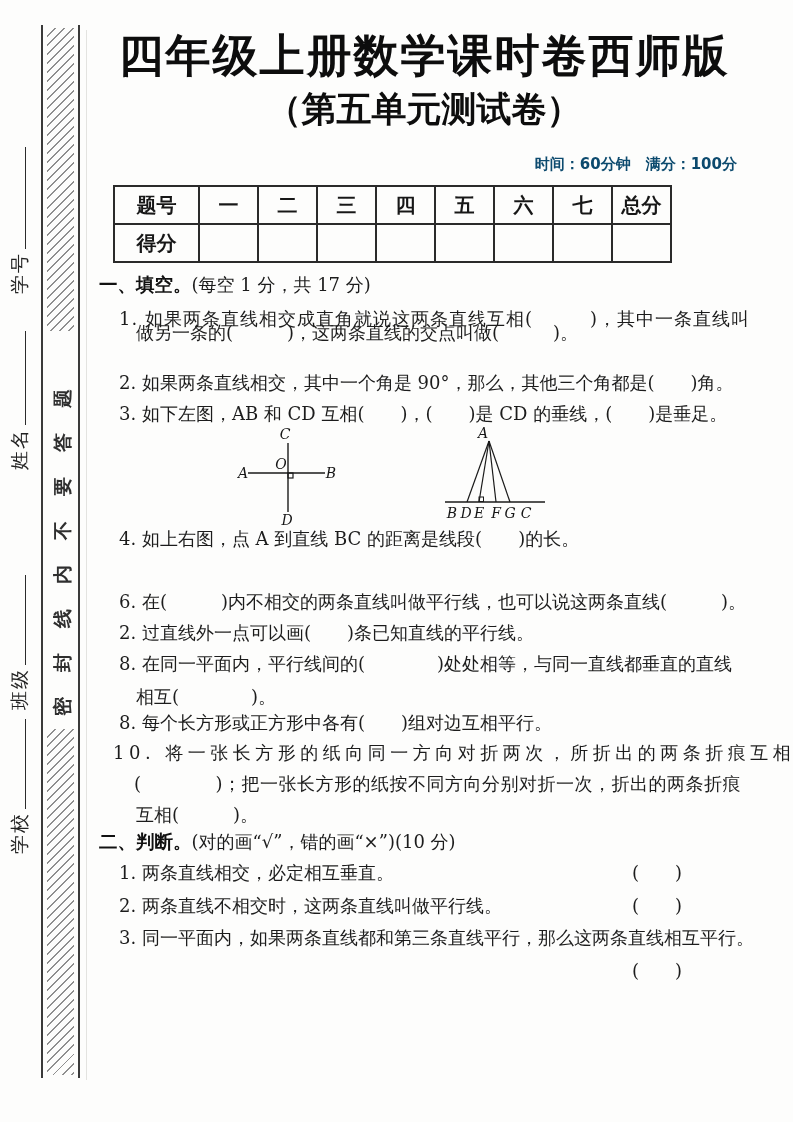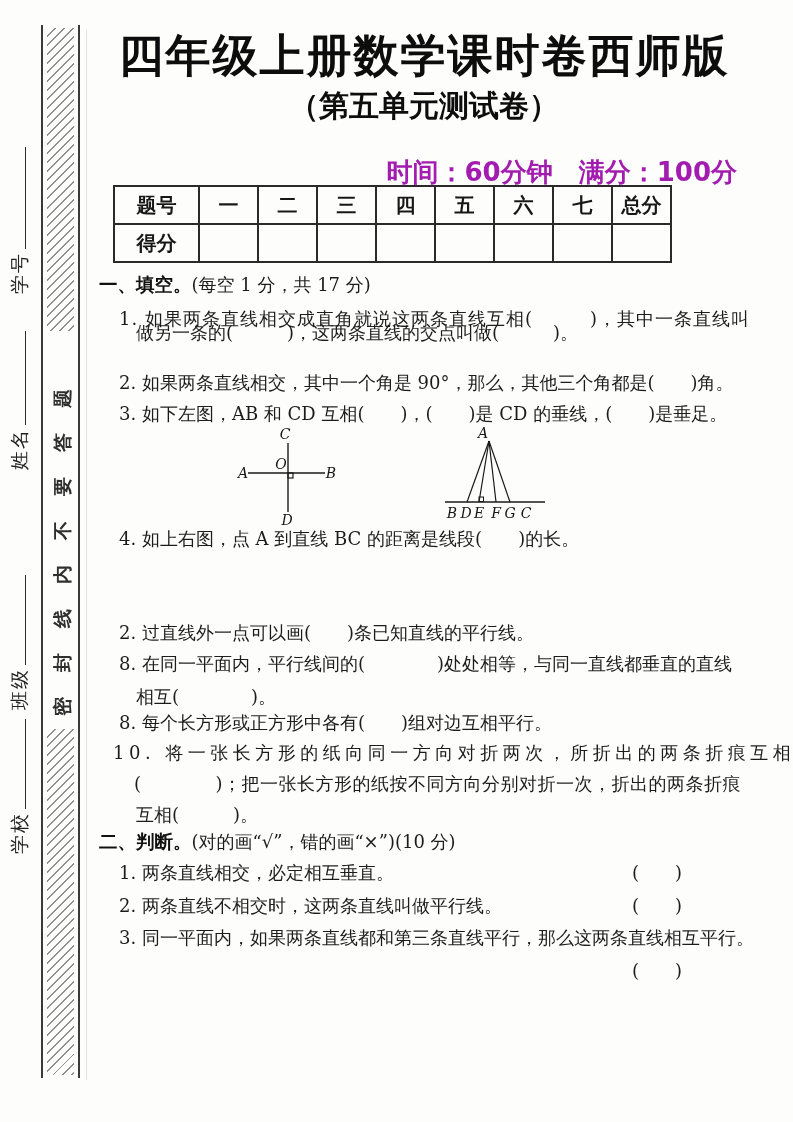--- a/index.html
+++ b/index.html
@@ -21,23 +21,23 @@
              letter-spacing:25px;color:#2f2f2f;}
   .sfield{left:7px;width:180px;font-size:19px;letter-spacing:2px;color:#222;}
   .sfield .blank{display:inline-block;height:13px;border-bottom:1.6px solid #2b2b2b;
                  margin-left:3px;vertical-align:baseline;}
 
   
   .title{position:absolute;left:60px;right:5px;top:26px;text-align:center;
          font-family:Liberation Serif, serif;font-weight:700;font-size:45px;
          letter-spacing:2px;color:#0d0d0d;}
   .subtitle{position:absolute;left:60px;right:5px;top:86px;text-align:center;
-            font-family:Liberation Serif, serif;font-weight:700;font-size:30px;color:#0d0d0d;}
+            font-family:Liberation Serif, serif;font-weight:700;font-size:35px;color:#0d0d0d;}
   .meta{position:absolute;top:155px;right:56px;font-family:"DejaVu Sans", sans-serif;
-        font-weight:700;font-size:26px;color:#a21caf;}
+        font-weight:700;font-size:15px;color:#0c4a6e;}
 
   
   table.score{position:absolute;left:113px;top:185px;width:559px;border-collapse:collapse;
               table-layout:fixed;}
   table.score td{border:2px solid #2a2a2a;height:36px;text-align:center;
                  font-size:20px;font-weight:600;color:#171717;padding:0;}
 
   
   .line{position:absolute;white-space:nowrap;font-size:18px;line-height:22px;color:#1c1c1c;}
   .sec-head{font-weight:700;font-size:18.5px;color:#111;}
@@ -152,20 +152,21 @@
       <text class="figlabel" x="14" y="91" text-anchor="middle">B</text>
       <text class="figlabel" x="28" y="91" text-anchor="middle">D</text>
       <text class="figlabel" x="41" y="91" text-anchor="middle">E</text>
       <text class="figlabel" x="58" y="91" text-anchor="middle">F</text>
       <text class="figlabel" x="72" y="91" text-anchor="middle">G</text>
       <text class="figlabel" x="88" y="91" text-anchor="middle">C</text>
     </svg>
   </div>
 
   <div class="line" style="top:528px;left:119px">4. 如上右图，点 A 到直线 BC 的距离是线段(　　)的长。</div>
+  <div class="line" style="top:591px;left:119px">6. 在(　　　)内不相交的两条直线叫做平行线，也可以说这两条直线(　　　)。</div>
   <div class="line" style="top:622px;left:119px">2. 过直线外一点可以画(　　)条已知直线的平行线。</div>
   <div class="line" style="top:653px;left:119px">8. 在同一平面内，平行线间的(　　　　)处处相等，与同一直线都垂直的直线</div>
   <div class="line" style="top:686px;left:136px">相互(　　　　)。</div>
   <div class="line" style="top:712px;left:119px">8. 每个长方形或正方形中各有(　　)组对边互相平行。</div>
   <div class="line" style="top:742px;left:113px;letter-spacing:4.5px">10. 将一张长方形的纸向同一方向对折两次，所折出的两条折痕互相</div>
   <div class="line" style="top:773px;left:134px;letter-spacing:0.5px">(　　　　)；把一张长方形的纸按不同方向分别对折一次，折出的两条折痕</div>
   <div class="line" style="top:804px;left:136px">互相(　　　)。</div>
 
   <div class="line" style="top:831px;left:99px">
     <span class="sec-head">二、判断。</span><span class="sec-note">(对的画“√”，错的画“×”)(10 分)</span>

